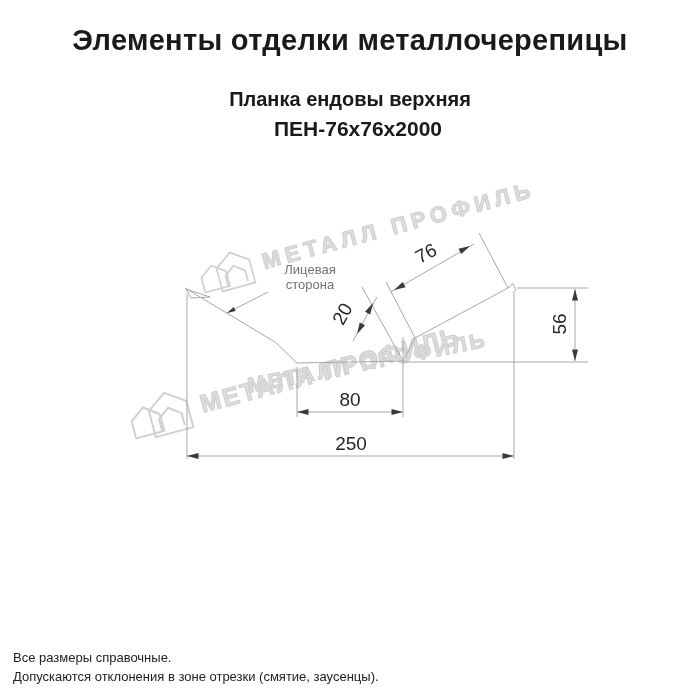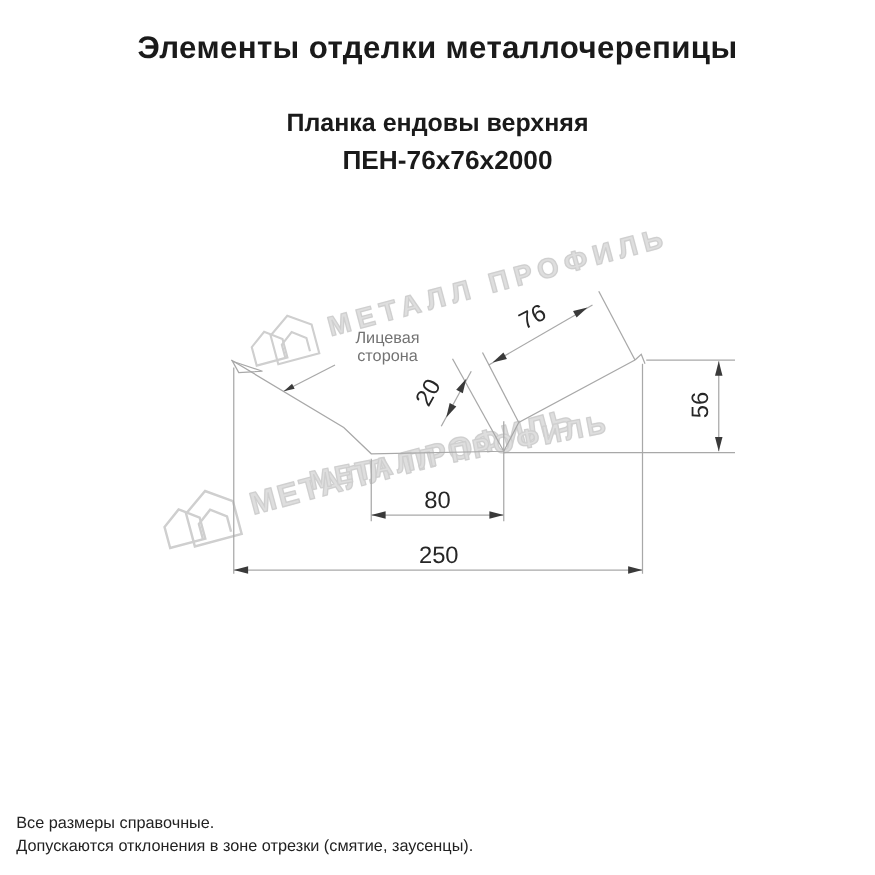--- a/index.html
+++ b/index.html
@@ -7,21 +7,21 @@
     --arrow:#3a3a3a;
     --dim:#262626;
     --ink:#1a1a1a;
     --wm:#dedede;
     --wm-stroke:#cfcfcf;
   }
   html,body{margin:0;padding:0;background:#fff;}
   .page{position:relative;width:700px;height:700px;background:#fff;overflow:hidden;
         font-family:"Liberation Sans","DejaVu Sans",sans-serif;}
   .title{position:absolute;left:0;right:0;top:24px;text-align:center;
-         font-size:25px;font-weight:bold;color:var(--ink);letter-spacing:0.3px;}
+         font-size:29px;font-weight:bold;color:var(--ink);letter-spacing:0.3px;}
   .subtitle{position:absolute;left:0;right:0;top:88px;text-align:center;
          font-size:20px;font-weight:bold;color:var(--ink);}
   .subtitle2{position:absolute;left:0;right:0;top:117px;text-align:center;
          font-size:21px;font-weight:bold;color:var(--ink);margin-left:16px;}
   
   .wm{position:absolute;display:flex;align-items:center;z-index:1;
       transform-origin:left center;white-space:nowrap;}
   .wm-text{font-weight:bold;color:var(--wm);-webkit-text-stroke:1px var(--wm-stroke);
       text-shadow:0 0 1px #cccccc;}
   .wm-logo{margin-right:9px;flex:0 0 auto;}

